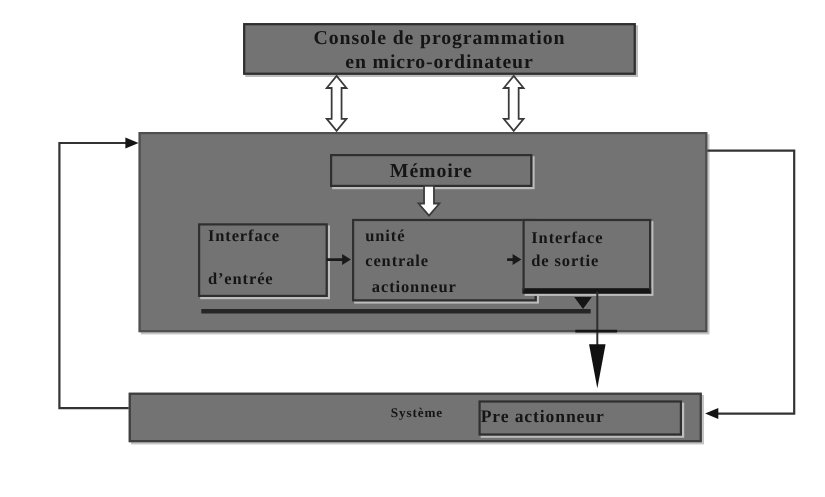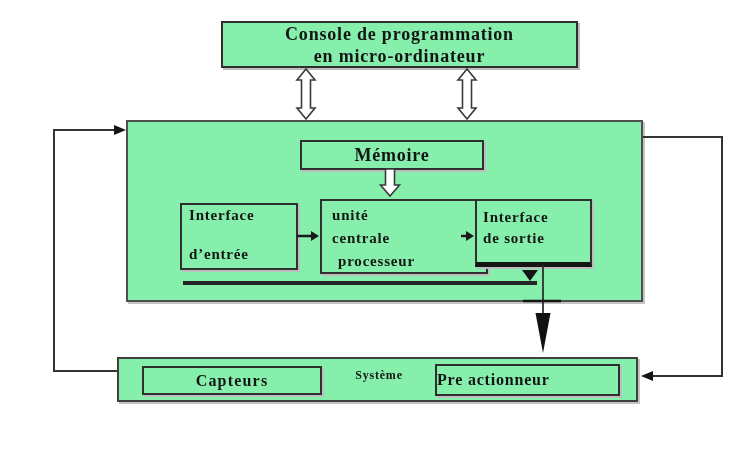--- a/index.html
+++ b/index.html
@@ -1,20 +1,20 @@
 <!DOCTYPE html>
 <html><head>
 <meta charset="utf-8">
 <style>
   html,body{margin:0;padding:0;background:#ffffff;}
   .canvas{
     position:relative;width:750px;height:452px;background:#ffffff;overflow:hidden;
     font-family:"Liberation Serif","DejaVu Serif",serif;color:#151515;
   }
-  .box{position:absolute;box-sizing:border-box;background:#86efac;}
+  .box{position:absolute;box-sizing:border-box;background:#737373;}
   .bordered{border:2px solid #2f2f2f;box-shadow:2px 2px 0 #bdbdbd;}
   .txt{font-weight:700;color:#151515;letter-spacing:.8px;}
 
   
   .console{left:221px;top:21px;width:357px;height:47px;text-align:center;
            display:flex;flex-direction:column;justify-content:center;}
   .console .txt{font-size:18px;line-height:22px;}
 
   
   .main{left:126px;top:120px;width:517px;height:182px;border:2px solid #4f4f4f;
@@ -68,32 +68,29 @@
     <div class="box bordered memory">
       <span class="txt">Mémoire</span>
     </div>
     <div class="box bordered inputbox">
       <span class="txt">Interface</span>
       <span class="txt">d’entrée</span>
     </div>
     <div class="box bordered cpubox">
       <span class="txt">unité</span>
       <span class="txt">centrale</span>
-      <span class="txt indent">processeur</span>
+      <span class="txt indent">actionneur</span>
     </div>
     <div class="box bordered outputbox">
       <span class="txt">Interface</span>
       <span class="txt">de sortie</span>
     </div>
   </div>
 
   <div class="box system">
-    <div class="box bordered sensors">
-      <span class="txt">Capteurs</span>
-    </div>
     <span class="system-label">Système</span>
     <div class="box bordered preact">
       <span class="txt">Pre actionneur</span>
     </div>
   </div>
 
   <svg class="overlay" viewBox="0 0 750 452" xmlns="http://www.w3.org/2000/svg">
 
     <path d="M306,69 L315,80 L310.5,80 L310.5,108 L315,108 L306,119 L297,108 L301.5,108 L301.5,80 L297,80 Z" fill="#ffffff" stroke="#3a3a3a" stroke-width="1.6"></path>
     <path d="M467,69 L476,80 L471.5,80 L471.5,108 L476,108 L467,119 L458,108 L462.5,108 L462.5,80 L458,80 Z" fill="#ffffff" stroke="#3a3a3a" stroke-width="1.6"></path>

